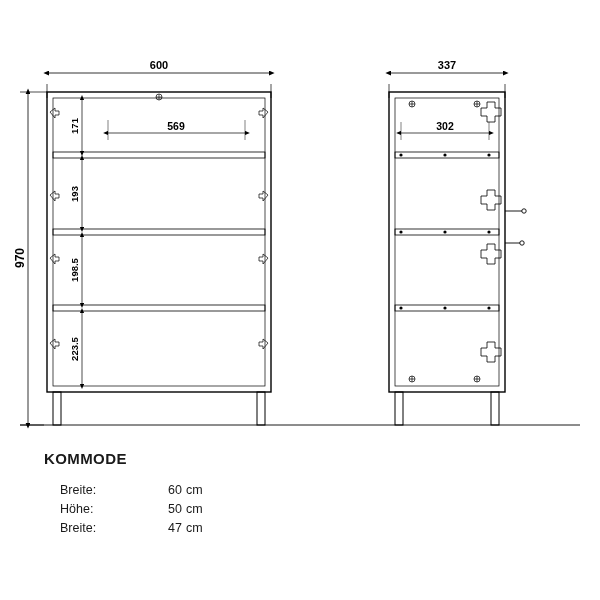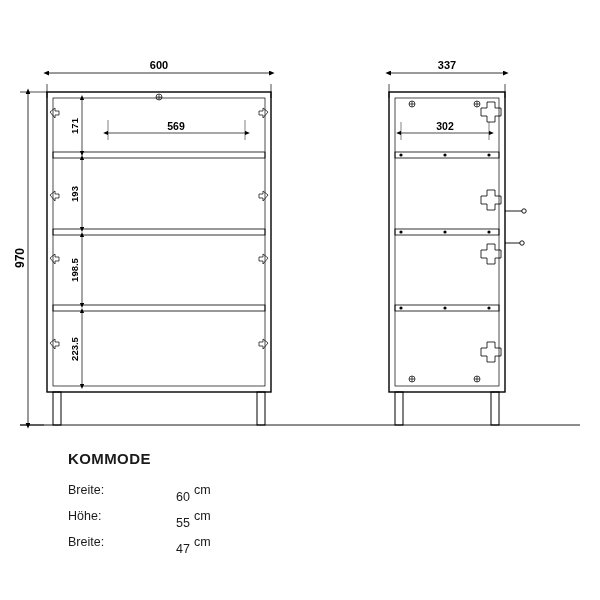--- a/index.html
+++ b/index.html
@@ -7,37 +7,37 @@
     width:600px;height:600px;
     background:#ffffff;
     font-family:"Liberation Sans", sans-serif;
     color:#1a1a1a;
     position:relative;
     overflow:hidden;
   }
   #drawing{position:absolute;left:0;top:0;width:600px;height:600px;}
   .spec-block{
     position:absolute;
-    left:68px;
+    left:44px;
     top:450px;
     width:420px;
   }
   .spec-title{
     font-size:15px;
     font-weight:bold;
     letter-spacing:0.4px;
     margin:0 0 14px 0;
   }
   .spec-row{
     display:flex;
     font-size:12.5px;
     line-height:19px;
   }
-  .spec-label{width:62px;}
-  .spec-value{width:60px;text-align:right;padding-right:4px;margin-top:7px;}
+  .spec-label{width:62px;margin-left:16px;}
+  .spec-value{width:60px;text-align:right;padding-right:4px;}
   .spec-unit{}
 </style>
 </head>
 <body>
 
 <svg id="drawing" viewBox="0 0 600 600">
   <defs>
     <marker id="arrL" markerWidth="8" markerHeight="8" refX="7" refY="3" orient="auto">
       <path d="M7,0 L0,3 L7,6 z" fill="#000"></path>
     </marker>
@@ -199,21 +199,21 @@
   <div class="spec-title">KOMMODE</div>
 
   <div class="spec-row">
     <div class="spec-label">Breite:</div>
     <div class="spec-value">60</div>
     <div class="spec-unit">cm</div>
   </div>
 
   <div class="spec-row">
     <div class="spec-label">Höhe:</div>
-    <div class="spec-value">55</div>
+    <div class="spec-value">50</div>
     <div class="spec-unit">cm</div>
   </div>
 
   <div class="spec-row">
     <div class="spec-label">Breite:</div>
     <div class="spec-value">47</div>
     <div class="spec-unit">cm</div>
   </div>
 </div>
 

